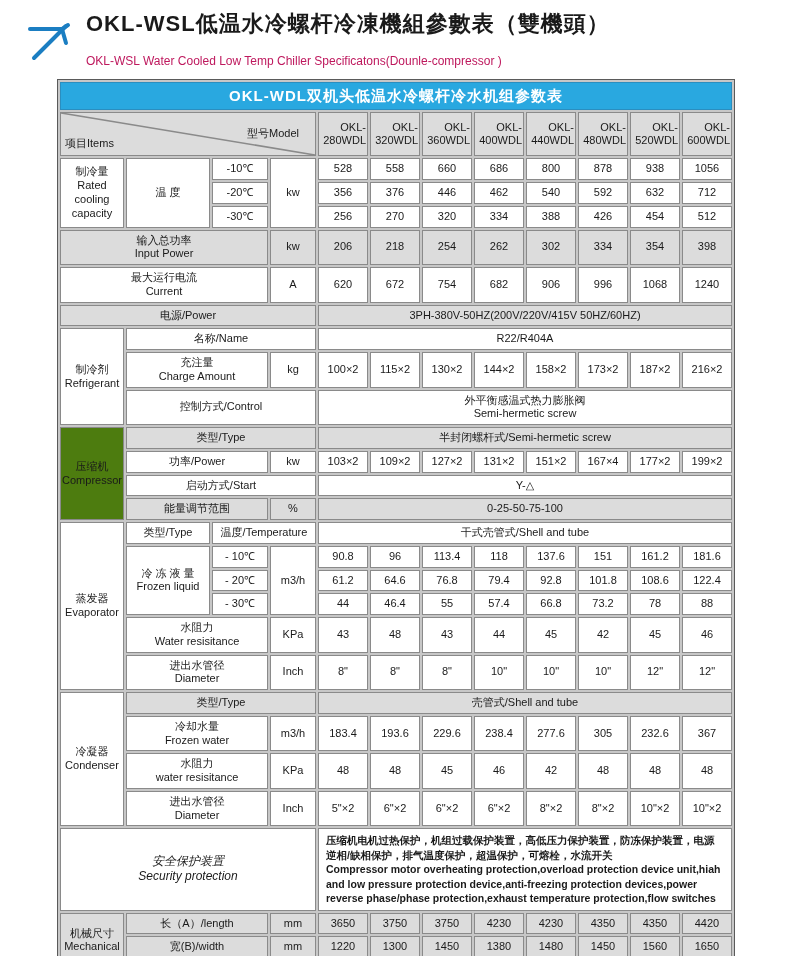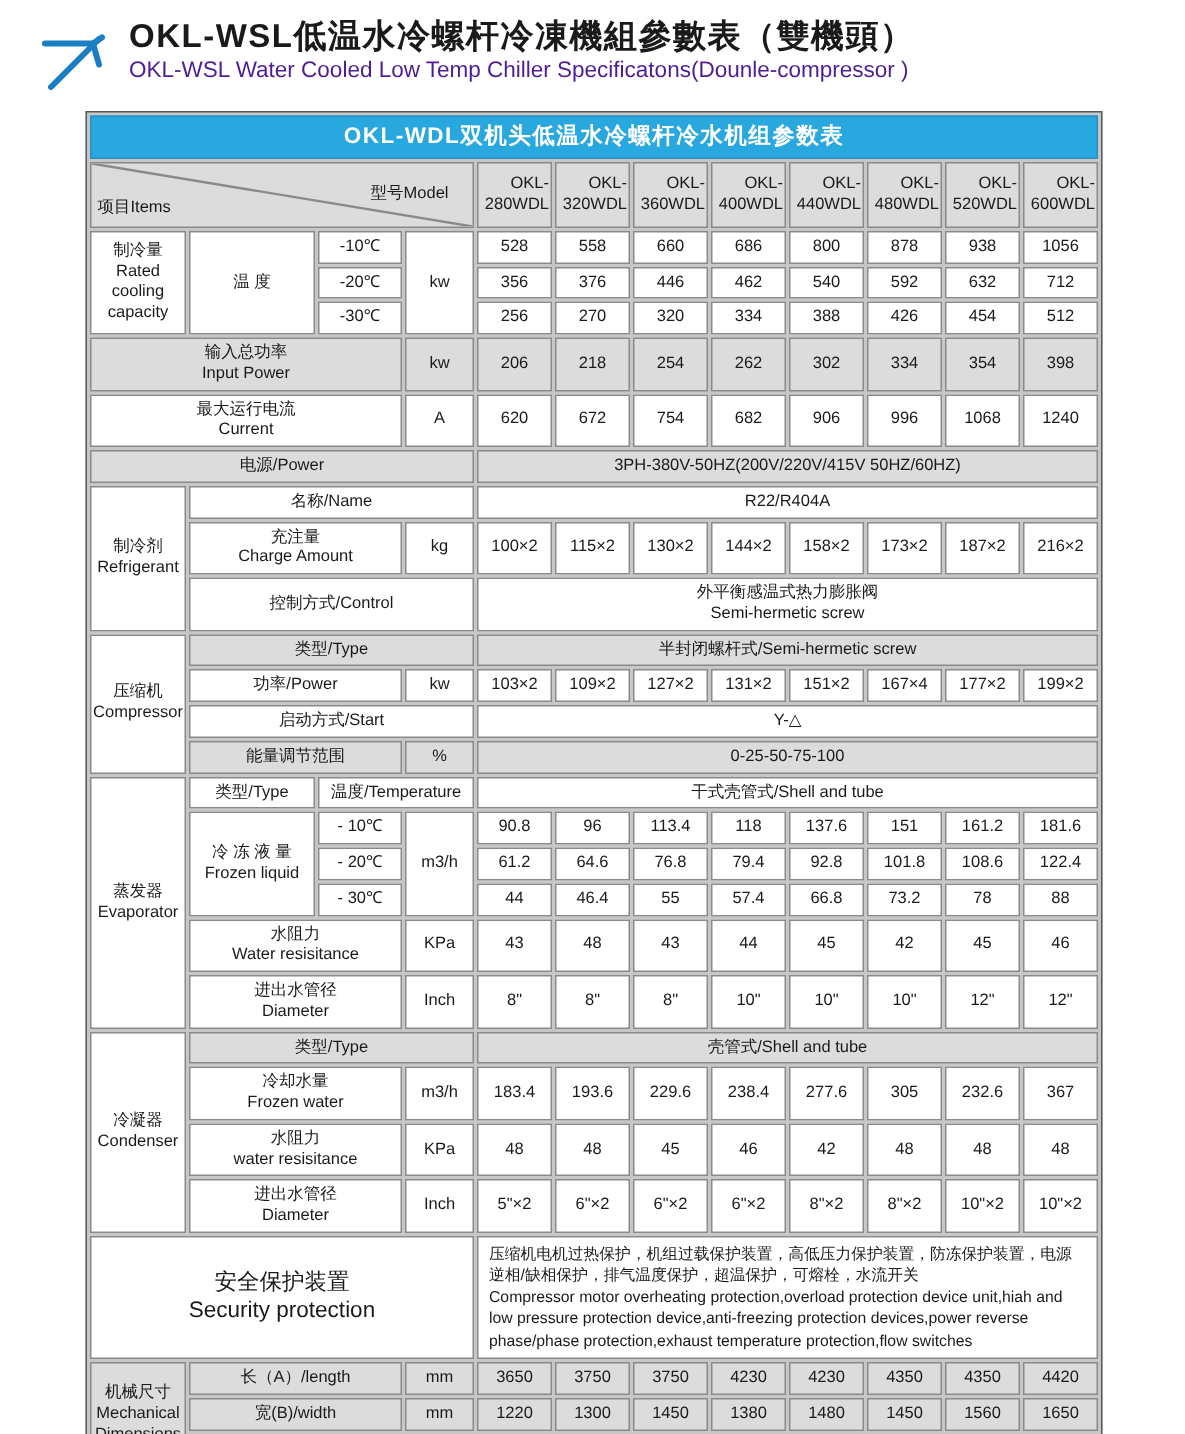--- a/index.html
+++ b/index.html
@@ -1,34 +1,34 @@
 <!DOCTYPE html>
 <html><head>
 <meta charset="utf-8">
 <style>
   html,body{margin:0;padding:0;background:#fff;}
   body{width:790px;height:956px;font-family:"Liberation Sans",sans-serif;color:#1a1a1a;position:relative;overflow:hidden;}
   .page-header{display:flex;align-items:flex-start;padding:10px 0 0 22px;}
   .logo{width:56px;height:48px;flex:0 0 auto;margin-top:6px;}
   .titles{margin-left:8px;}
   .title-zh{font-size:22px;font-weight:bold;letter-spacing:1px;line-height:1.25;}
-  .title-en{font-size:15px;line-height:1.25;color:#4c1d95;}
+  .title-en{font-size:12px;line-height:1.25;color:#be185d;margin-top:16px;}
   
   .spec-table{margin:10px 0 0 57px;border-collapse:separate;border-spacing:2px;background:#c7c7c7;border:1px solid #5a5a5a;table-layout:fixed;}
   .spec-table td{background:#fff;border:1px solid #8a8a8a;text-align:center;vertical-align:middle;font-size:11px;line-height:1.25;padding:3px 1px;overflow:hidden;word-break:break-word;}
   .spec-table tr.gray td{background:#dcdcdc;}
   .spec-table td.banner{background:#29a8e0;color:#fff;font-size:15px;font-weight:bold;padding:4px 0;border-color:#2a8ec0;letter-spacing:1px;margin-top:36px;}
   .spec-table td.corner{position:relative;background:#dcdcdc;height:42px;padding:0;}
   .corner .svg-diag{position:absolute;left:0;top:0;width:100%;height:100%;}
   .corner .items{position:absolute;left:4px;bottom:5px;font-size:11px;}
   .corner .model{position:absolute;right:16px;top:50%;transform:translateY(-50%);font-size:11px;}
   .spec-table td.model-h{font-size:11px;text-align:right;}
   .two-line div{display:block;}
-  td.left-text{text-align:left;padding:4px 7px;font-size:10.5px;line-height:1.38;}
-  td.sec-label{font-size:15px;}
+  td.left-text{text-align:left;padding:4px 7px;font-size:10.5px;line-height:1.38;font-weight:bold;}
+  td.sec-label{font-size:12px;font-style:italic;}
 </style>
 </head>
 <body>
 
 <div class="page-header">
   <svg class="logo" viewBox="0 0 56 48" fill="none" stroke="#1b7ec2" stroke-width="4" stroke-linecap="round" stroke-linejoin="miter">
     <path d="M8 13 H40"></path>
     <path d="M46 9 L40 13 L44 27" fill="none"></path>
     <path d="M12 42 L44 10"></path>
   </svg>
@@ -179,21 +179,21 @@
       </tr>
   <tr>
     <td colspan="3">控制方式/Control</td>
     <td colspan="8" class="two-line">
       <div>外平衡感温式热力膨胀阀</div>
       <div>Semi-hermetic screw</div>
     </td>
   </tr>
 
   <tr class="gray">
-    <td rowspan="4" class="two-line" style="background:#ffffff">
+    <td rowspan="4" class="two-line" style="background:#4d7c0f">
       <div>压缩机</div>
       <div>Compressor</div>
     </td>
     <td colspan="3">类型/Type</td>
     <td colspan="8">半封闭螺杆式/Semi-hermetic screw</td>
   </tr>
   <tr>
     <td colspan="2">功率/Power</td>
     <td>kw</td>
   <td>103×2</td>

